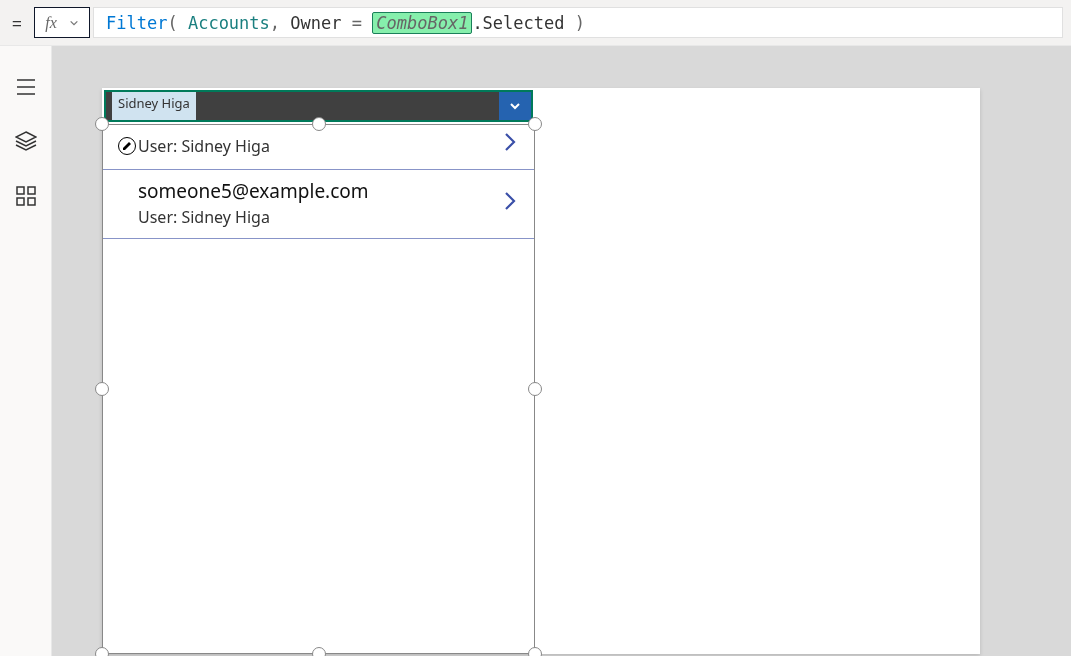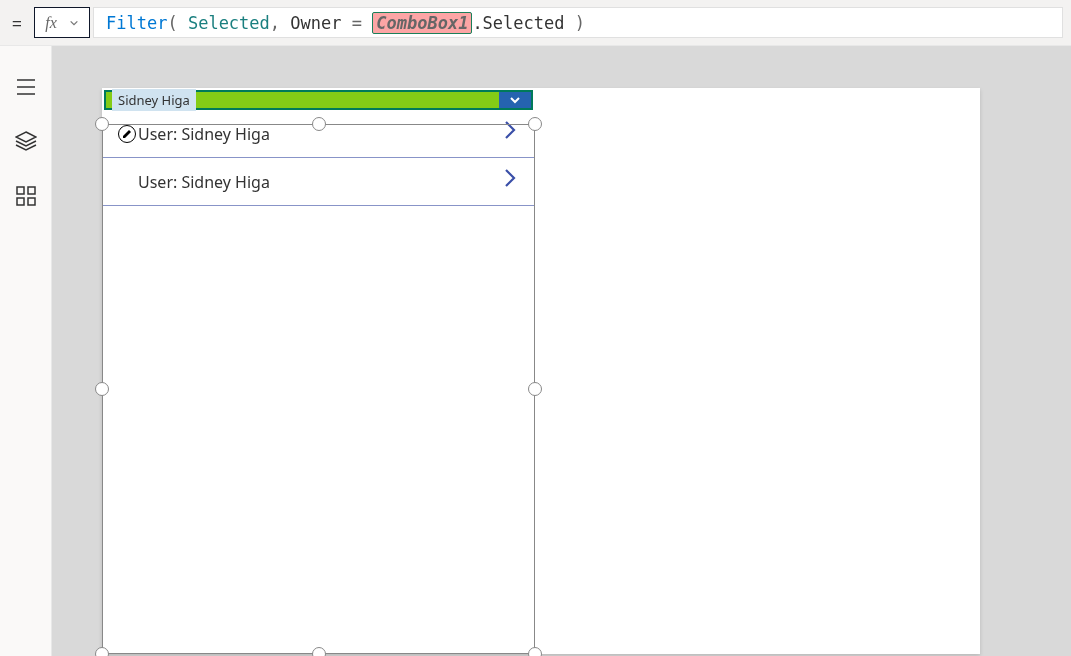--- a/index.html
+++ b/index.html
@@ -8,34 +8,34 @@
 
 .formula-row { display: flex; align-items: stretch; height: 46px; background: #f3f2f1; border-bottom: 1px solid #e8e8e8; }
 .prop-dropdown { display: flex; align-items: center; justify-content: space-between; width: 225px; margin: 7px 8px 7px 36px; background: #fff; border: 1px solid #ababab; padding: 0 10px; font-size: 14px; color: #333; cursor: pointer; }
 .equals { display: flex; align-items: center; justify-content: center; width: 34px; font-size: 18px; color: #333; }
 .fx { display: flex; align-items: center; justify-content: center; width: 56px; margin: 7px 0; background: #fff; border: 1px solid #0f172a; font-family: Georgia, serif; font-style: italic; font-size: 16px; color: #666; gap: 12px; cursor: pointer; }
 .formula-input { flex: 1; margin: 7px 8px 7px 3px; background: #fff; border: 1px solid #e0e0e0; display: flex; align-items: center; padding: 0 12px; font-family: "Consolas", monospace; font-size: 17px; white-space: pre; overflow: hidden; }
 .tok-fn { color: #0078d4; }
 .tok-punc { color: #666; }
 .tok-word { color: #1a7f7f; }
 .tok-owner { color: #333; }
-.tok-ref { color: #666; font-style: italic; background: #fca5a5; border: 1px solid #1a7f5a; border-radius: 2px; padding: 0 3px; font-weight: bold; }
+.tok-ref { color: #666; font-style: italic; background: #86efac; border: 1px solid #1a7f5a; border-radius: 2px; padding: 0 3px; }
 
 
 .main { display: flex; height: calc(100% - 46px); }
 .leftnav { width: 52px; background: #faf9f8; border-right: 1px solid #e8e8e8; display: flex; flex-direction: column; align-items: center; gap: 30px; padding-top: 32px; }
 .leftnav svg { stroke: #333; fill: none; stroke-width: 1.5; }
 .canvas-area { flex: 1; background: #d9d9d9; position: relative; }
 
 
 .app-card { position: absolute; left: 50px; top: 42px; width: 878px; height: 566px; background: #fff; box-shadow: 0 2px 4px rgba(0,0,0,0.15); }
 
 
 .gallery { position: absolute; left: 0; top: 0; width: 433px; height: 566px; }
-.combobox { position: relative; margin: 2px 2px 0 2px; height: 20px; border: 2px solid #007a5a; background: #84cc16; display: flex; align-items: center; }
+.combobox { position: relative; margin: 2px 2px 0 2px; height: 32px; border: 2px solid #007a5a; background: #404040; display: flex; }
 .combobox-chip { margin-left: 6px; padding: 2px 6px; background: #d0e3f0; font-size: 13px; color: #333; }
 .combobox-chevron { position: absolute; right: 0; top: 0; width: 32px; height: 100%; background: #2563b0; display: flex; align-items: center; justify-content: center; }
 .combobox-chevron svg { stroke: #fff; fill: none; stroke-width: 2; }
 
 .item { border-bottom: 1px solid #8894c8; padding: 8px 16px 10px 16px; display: flex; align-items: center; justify-content: space-between; }
 .item-main { display: flex; align-items: flex-start; gap: 2px; }
 .edit-badge { width: 18px; height: 18px; border: 1.5px solid #000; border-radius: 50%; display: flex; align-items: center; justify-content: center; margin-top: 4px; flex: none; }
 .edit-badge svg { stroke: #000; fill: #000; stroke-width: 0; }
 .item-text { margin-left: 0px; }
 .item-title { font-size: 19px; color: #111; }
@@ -53,21 +53,21 @@
 
 <div class="formula-row">
   <div class="equals">=</div>
   <div class="fx">
     <span>fx</span>
     <svg width="10" height="10" viewBox="0 0 12 12">
         <path d="M2 4 L6 8 L10 4" fill="none" stroke="#777" stroke-width="1.5"></path>
       </svg>
   </div>
   <div class="formula-input">
-    <span class="tok-fn">Filter</span><span class="tok-punc">(</span><span> </span><span class="tok-word">Selected</span><span class="tok-punc">,</span><span> </span><span class="tok-owner">Owner</span><span> </span><span class="tok-punc">=</span><span> </span><span class="tok-ref">ComboBox1</span><span class="tok-owner">.Selected</span><span> </span><span class="tok-punc">)</span>
+    <span class="tok-fn">Filter</span><span class="tok-punc">(</span><span> </span><span class="tok-word">Accounts</span><span class="tok-punc">,</span><span> </span><span class="tok-owner">Owner</span><span> </span><span class="tok-punc">=</span><span> </span><span class="tok-ref">ComboBox1</span><span class="tok-owner">.Selected</span><span> </span><span class="tok-punc">)</span>
   </div>
 </div>
 
 <div class="main">
   <div class="leftnav">
     <div>
       <svg width="20" height="18" viewBox="0 0 20 18">
           <path d="M1 2 H19 M1 9 H19 M1 16 H19"></path>
         </svg>
     </div>
@@ -113,20 +113,21 @@
           <div class="item-arrow">
             <svg width="18" height="24" viewBox="0 0 18 24">
                 <path d="M5 4 L13 12 L5 20"></path>
               </svg>
           </div>
         </div>
 
         <div class="item indent">
           <div class="item-main">
             <div class="item-text">
+              <div class="item-title">someone5@example.com</div>
               <div class="item-sub">User: Sidney Higa</div>
             </div>
           </div>
           <div class="item-arrow">
             <svg width="18" height="24" viewBox="0 0 18 24">
                 <path d="M5 4 L13 12 L5 20"></path>
               </svg>
           </div>
         </div>
 

